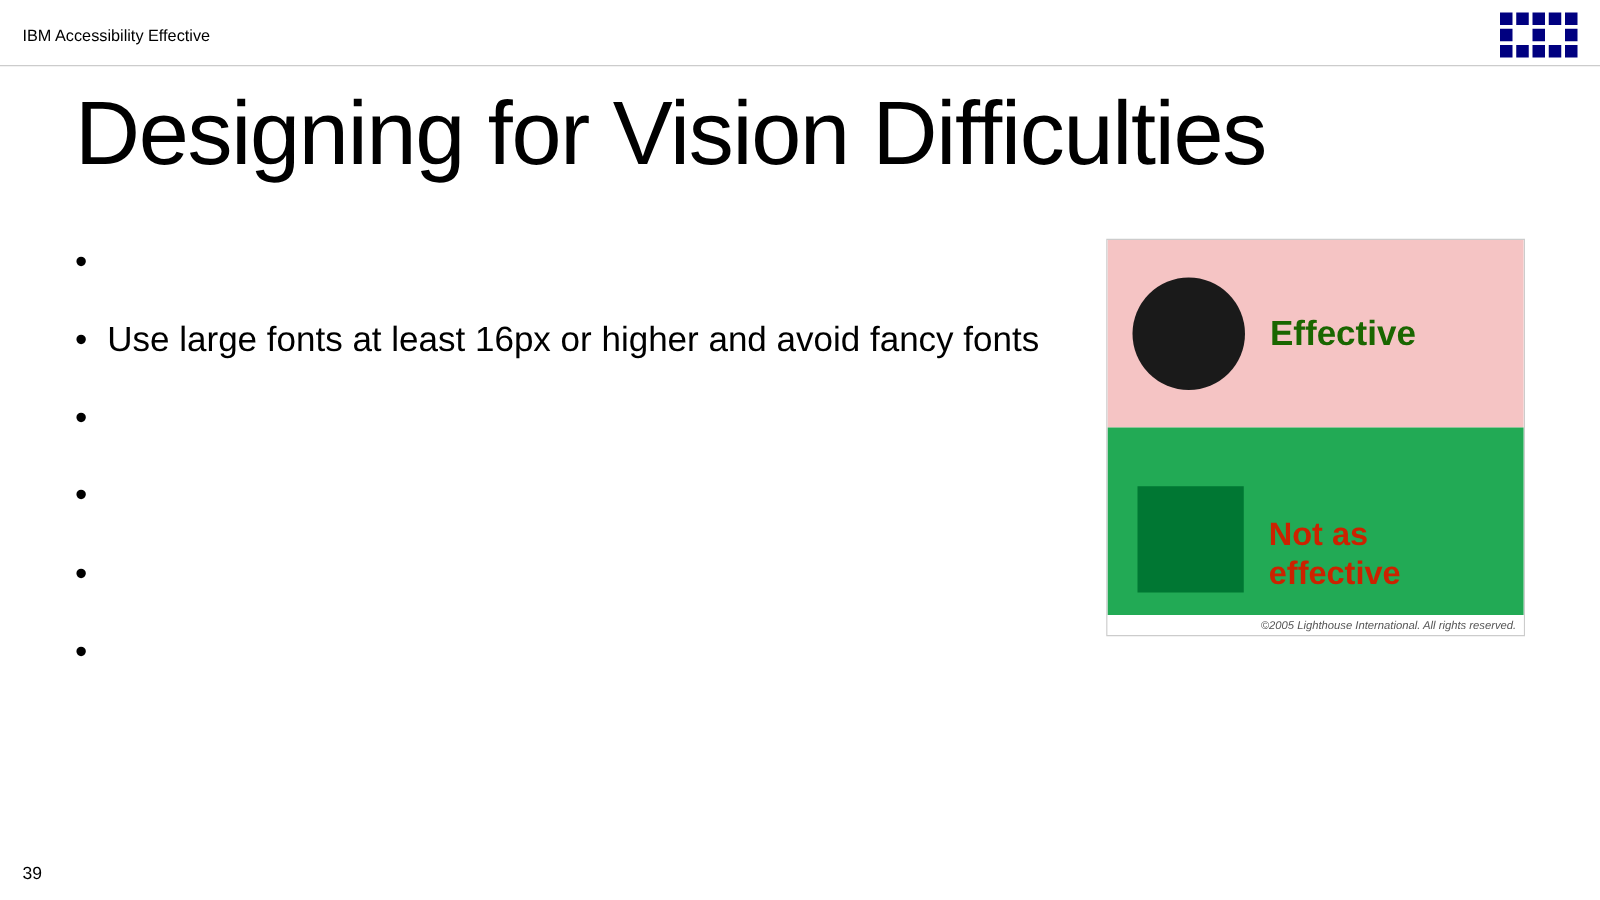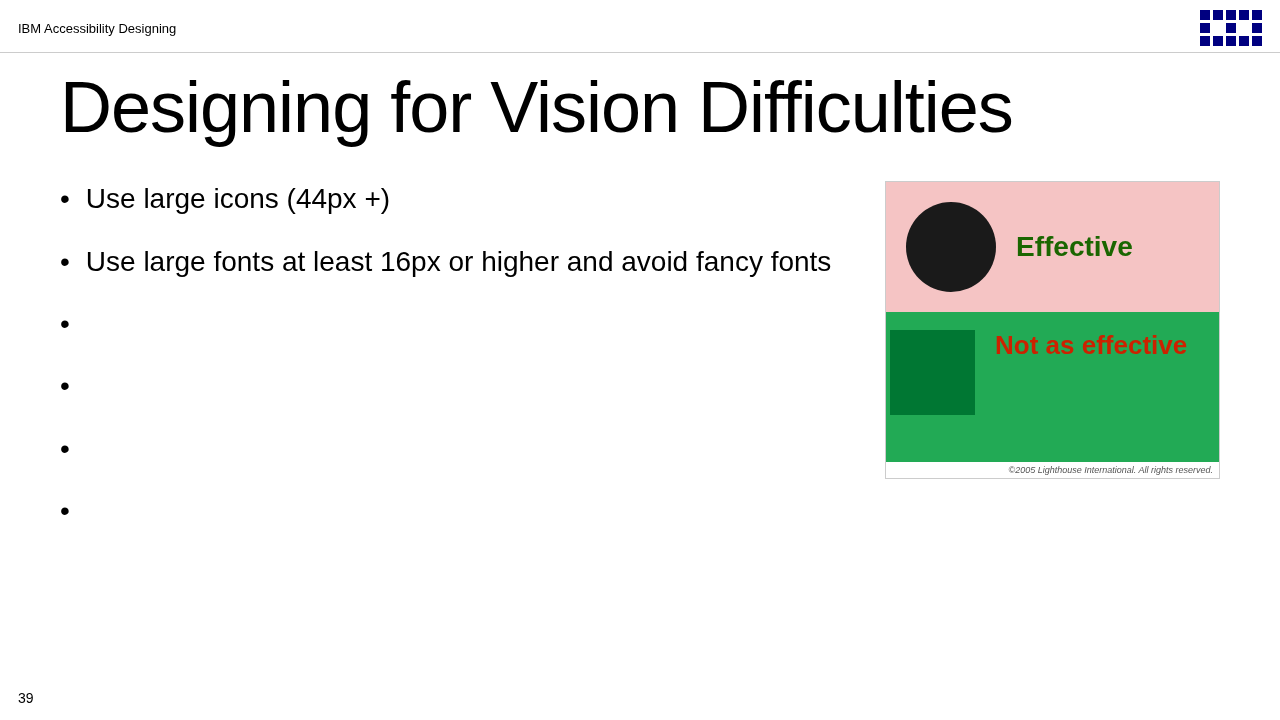--- a/index.html
+++ b/index.html
@@ -49,21 +49,21 @@
     
     .main-content {
       padding: 10px 60px 10px 60px;
     }
 
     .slide-title {
       font-size: 72px;
       font-weight: 400;
       color: #000;
       line-height: 1.1;
-      margin-bottom: 34px;
+      margin-bottom: 44px;
       margin-top: 5px;
       letter-spacing: -1px;
     }
 
     .content-area {
       display: flex;
       justify-content: space-between;
       align-items: flex-start;
     }
 
@@ -96,43 +96,43 @@
       border: 1px solid #ccc;
       overflow: hidden;
     }
 
     .illus-top {
       background: #f5c4c4;
       display: flex;
       align-items: center;
       padding: 18px 20px;
       gap: 20px;
-      height: 130px;
+      height: 150px;
     }
 
     .illus-circle {
       width: 90px;
       height: 90px;
       border-radius: 50%;
       background: #1a1a1a;
       flex-shrink: 0;
     }
 
     .illus-effective {
       font-size: 28px;
       font-weight: bold;
       color: #1a6600;
       line-height: 1.2;
     }
 
     .illus-bottom {
       background: #22aa55;
       display: flex;
-      align-items: flex-start;
-      padding: 18px 4px;
+      align-items: flex-end;
+      padding: 18px 24px;
       gap: 20px;
       height: 150px;
     }
 
     .illus-square {
       width: 85px;
       height: 85px;
       background: #007733;
       flex-shrink: 0;
     }
@@ -159,21 +159,21 @@
       bottom: 14px;
       left: 18px;
       font-size: 14px;
       color: #000;
     }
   </style>
 </head>
 <body>
 
 <div class="header">
-  <span class="header-title">IBM Accessibility Designing</span>
+  <span class="header-title">IBM Accessibility Effective</span>
 
   <div class="ibm-logo">
     <div class="ibm-logo-row">
       <div class="ibm-sq" style="background:#000080;"></div>
       <div class="ibm-sq" style="background:#000080;"></div>
       <div class="ibm-sq" style="background:#000080;"></div>
       <div class="ibm-sq" style="background:#000080;"></div>
       <div class="ibm-sq" style="background:#000080;"></div>
     </div>
     <div class="ibm-logo-row">
@@ -194,21 +194,20 @@
 </div>
 
 <div class="main-content">
   <h1 class="slide-title">Designing for Vision Difficulties</h1>
 
   <div class="content-area">
 
     <ul class="bullet-list">
       <li>
         <span class="bullet-dot">•</span>
-        <span>Use large icons (44px +)</span>
       </li>
       <li>
         <span class="bullet-dot">•</span>
         <span>Use large fonts at least 16px or higher and avoid fancy fonts</span>
       </li>
       <li>
         <span class="bullet-dot">•</span>
       </li>
       <li>
         <span class="bullet-dot">•</span>

